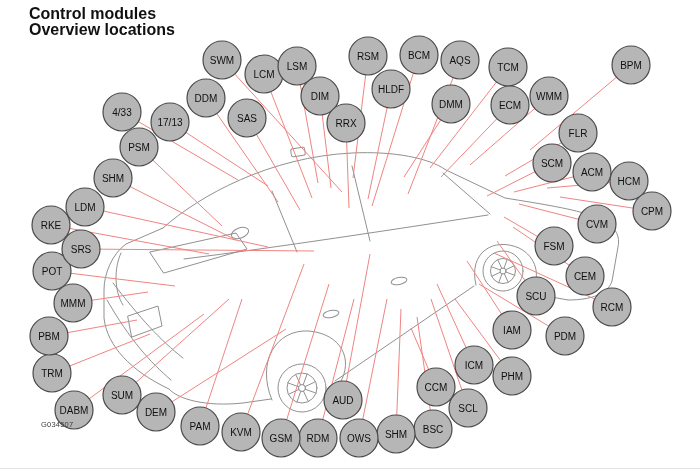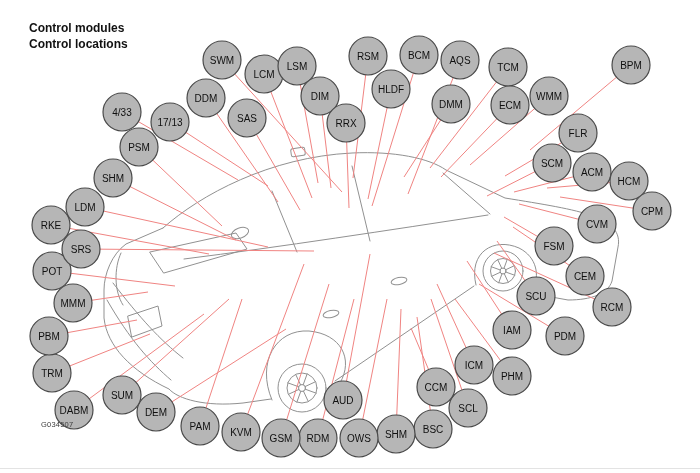--- a/index.html
+++ b/index.html
@@ -1,22 +1,22 @@
 <!DOCTYPE html>
 <html><head>
 <meta charset="utf-8">
 <style>
   html,body{margin:0;padding:0;background:#ffffff;}
   #screen{
     position:relative;width:700px;height:473px;background:#ffffff;overflow:hidden;
     font-family:"Liberation Sans",sans-serif;
   }
   #page-title{
-    position:absolute;left:29px;top:6px;font-size:12px;font-weight:bold;color:#111;
-    line-height:16px;white-space:pre;margin-top:14px;
+    position:absolute;left:29px;top:6px;font-size:16px;font-weight:bold;color:#111;
+    line-height:16px;white-space:pre;
   }
   #figure-id{
     position:absolute;left:41px;top:420px;font-size:7.5px;color:#3c3c3c;letter-spacing:.2px;
   }
   #diagram{position:absolute;left:0;top:0;}
   #bottom-rule{
     position:absolute;left:0;top:468px;width:700px;height:1px;background:#e3e3e3;
   }
   .module-label{
     font-family:"Liberation Sans",sans-serif;font-size:10px;fill:#101010;
@@ -360,18 +360,18 @@
           <circle cx="85" cy="207" r="19" fill="#b6b6b6" stroke="#4a4a4a" stroke-width="1.2"></circle>
           <text x="85" y="207.5" text-anchor="middle" dominant-baseline="central" class="module-label">LDM</text>
         </g>
         <g>
           <circle cx="113" cy="178" r="19" fill="#b6b6b6" stroke="#4a4a4a" stroke-width="1.2"></circle>
           <text x="113" y="178.5" text-anchor="middle" dominant-baseline="central" class="module-label">SHM</text>
         </g>
       </g>
   </svg>
 
-  <div id="page-title"><span>Control modules</span><br><span>Control locations</span></div>
+  <div id="page-title"><span>Control modules</span><br><span>Overview locations</span></div>
 
   <div id="figure-id">G034507</div>
 
   <div id="bottom-rule"></div>
 </div>
 
 </body></html>

